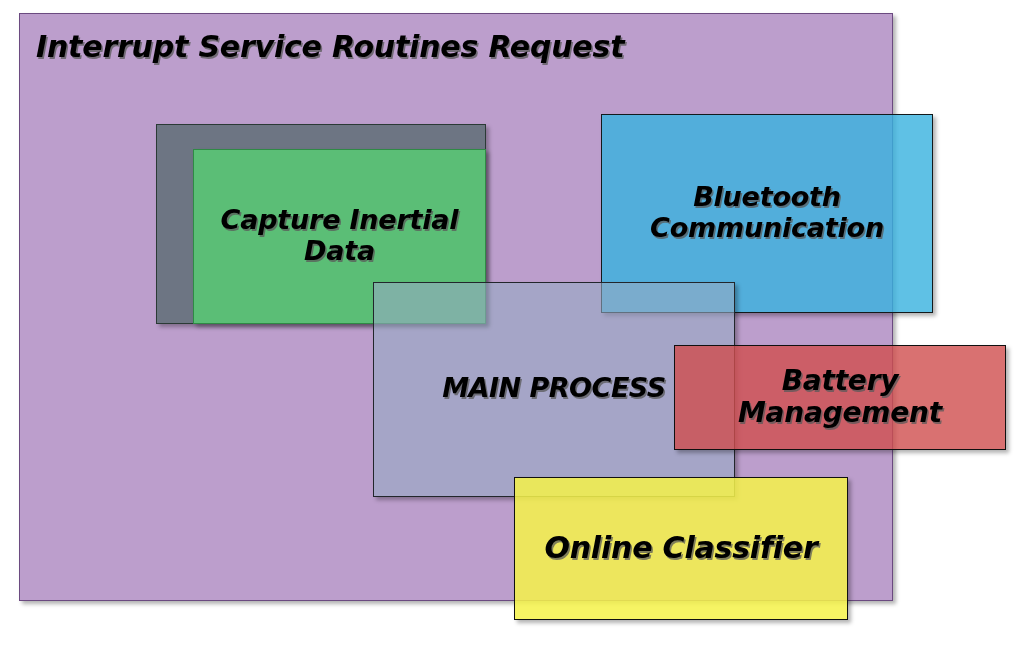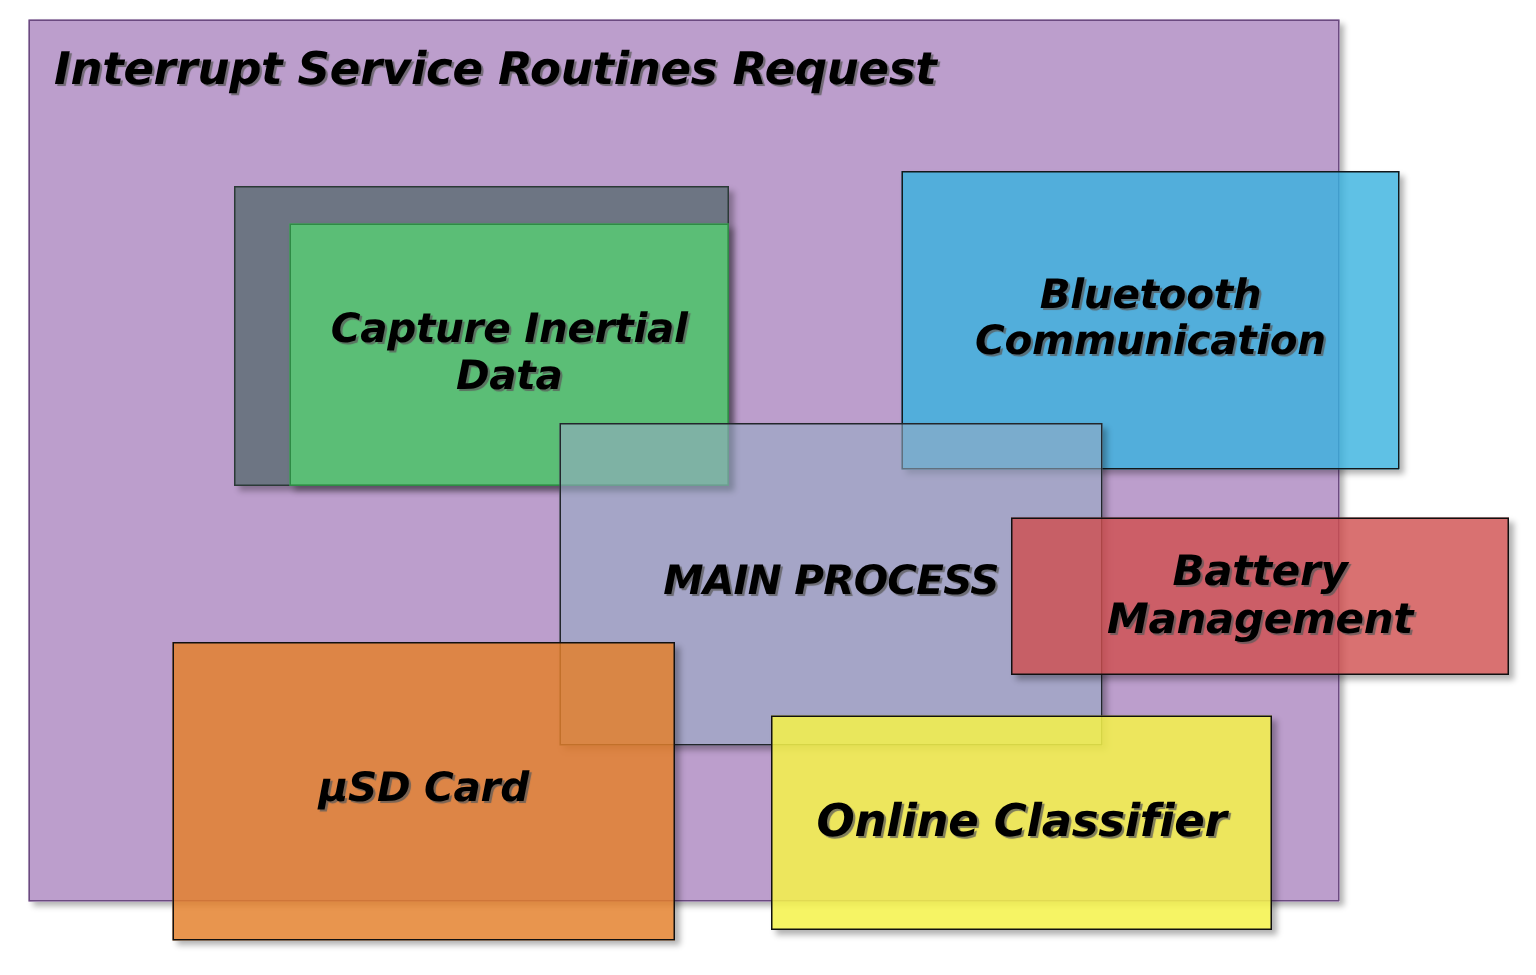--- a/index.html
+++ b/index.html
@@ -136,21 +136,18 @@
   </div>
 
   <div class="block b-main">
     <span class="label">MAIN PROCESS</span>
   </div>
 
   <div class="block b-battery">
     <span class="label">Battery Management</span>
   </div>
 
-  <div class="block b-usd">
-    <span class="label">µSD Card</span>
-  </div>
 
   <div class="block b-classifier">
     <span class="label">Online Classifier</span>
   </div>
 
 </div>
 
 </body></html>

